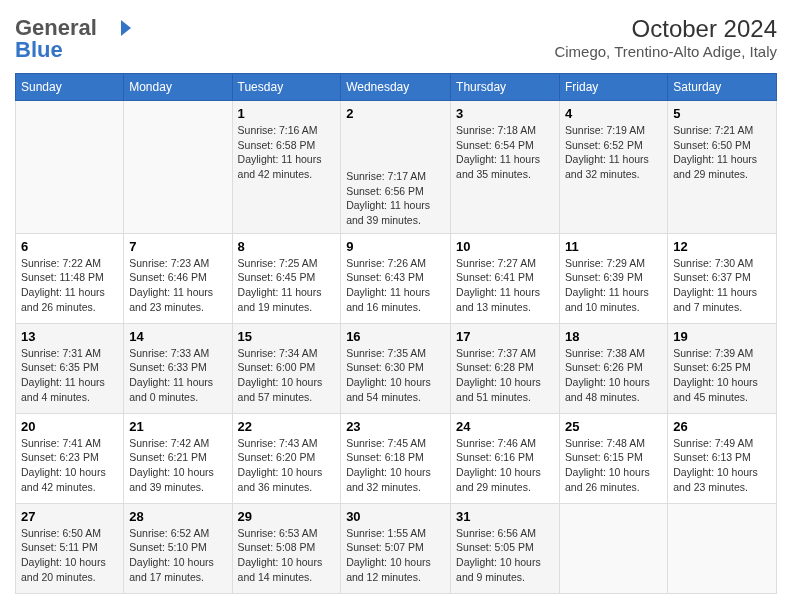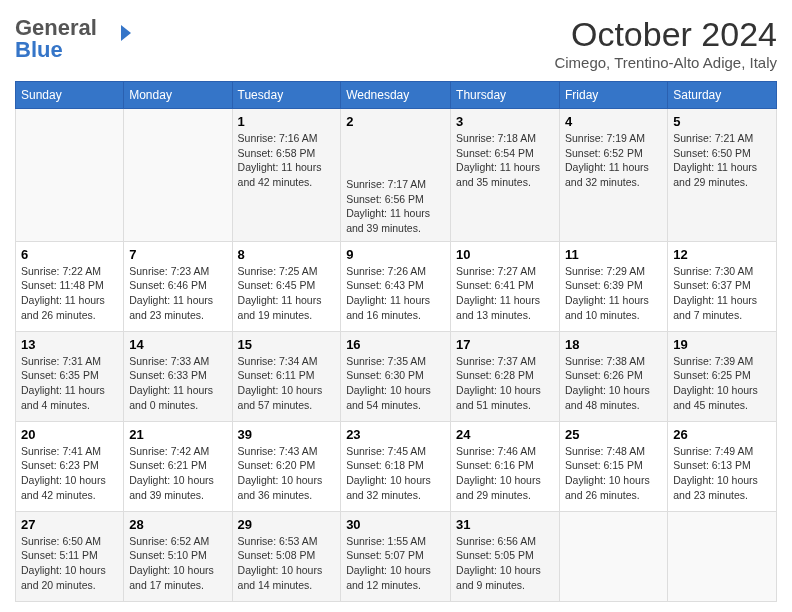--- a/index.html
+++ b/index.html
@@ -18,21 +18,21 @@
     }
     .logo {
       display: flex;
       flex-direction: column;
       align-items: flex-start;
     }
     .title-block {
       text-align: right;
     }
     .month-year {
-      font-size: 34px;
+      font-size: 24px;
       font-weight: normal;
       color: #333;
     }
     .location {
       font-size: 15px;
       color: #555;
     }
     table {
       width: 100%;
       border-collapse: collapse;
@@ -75,21 +75,21 @@
     .day-info {
       font-size: 10.5px;
       color: #333;
       line-height: 1.4;
     }
     .empty-cell {
       background: #f9f9f9;
     }
     .logo-container {
       display: flex;
-      align-items: flex-end;
+      align-items: center;
       gap: 21px;
     }
     .logo-word1 { color: #555; font-size: 22px; font-weight: bold; }
     .arrow-shape {
       display: inline-block;
       width: 0;
       height: 0;
       border-left: 10px solid #3575c8;
       border-top: 8px solid transparent;
       border-bottom: 8px solid transparent;
@@ -220,21 +220,21 @@
         </td>
         <td>
           <span class="day-num">14</span>
           <div class="day-info" style="white-space: pre-line;">Sunrise: 7:33 AM
 Sunset: 6:33 PM
 Daylight: 11 hours and 0 minutes.</div>
         </td>
         <td>
           <span class="day-num">15</span>
           <div class="day-info" style="white-space: pre-line;">Sunrise: 7:34 AM
-Sunset: 6:11 PM
+Sunset: 6:00 PM
 Daylight: 10 hours and 57 minutes.</div>
         </td>
         <td>
           <span class="day-num">16</span>
           <div class="day-info" style="white-space: pre-line;">Sunrise: 7:35 AM
 Sunset: 6:30 PM
 Daylight: 10 hours and 54 minutes.</div>
         </td>
         <td>
           <span class="day-num">17</span>
@@ -262,21 +262,21 @@
 Sunset: 6:23 PM
 Daylight: 10 hours and 42 minutes.</div>
         </td>
         <td>
           <span class="day-num">21</span>
           <div class="day-info" style="white-space: pre-line;">Sunrise: 7:42 AM
 Sunset: 6:21 PM
 Daylight: 10 hours and 39 minutes.</div>
         </td>
         <td>
-          <span class="day-num">39</span>
+          <span class="day-num">22</span>
           <div class="day-info" style="white-space: pre-line;">Sunrise: 7:43 AM
 Sunset: 6:20 PM
 Daylight: 10 hours and 36 minutes.</div>
         </td>
         <td>
           <span class="day-num">23</span>
           <div class="day-info" style="white-space: pre-line;">Sunrise: 7:45 AM
 Sunset: 6:18 PM
 Daylight: 10 hours and 32 minutes.</div>
         </td>

